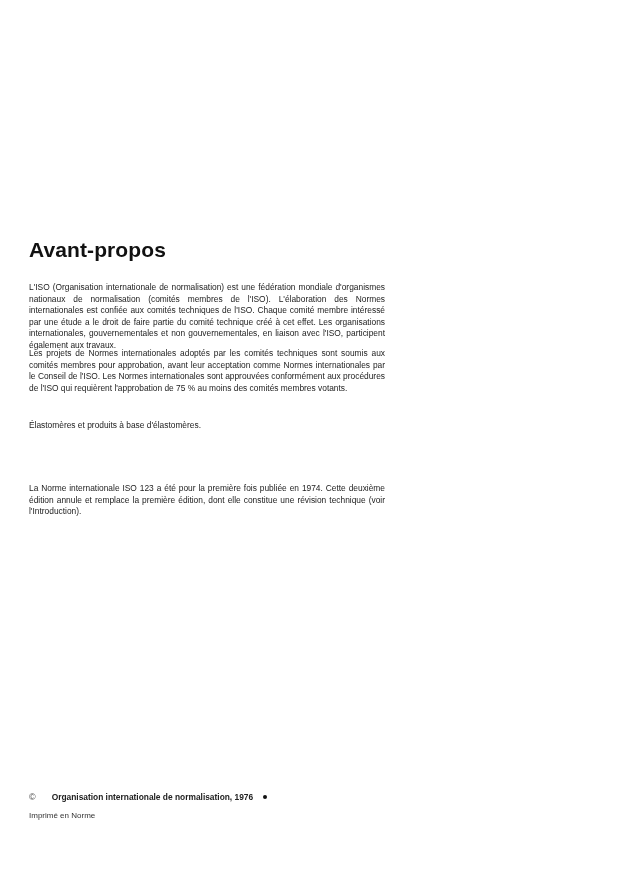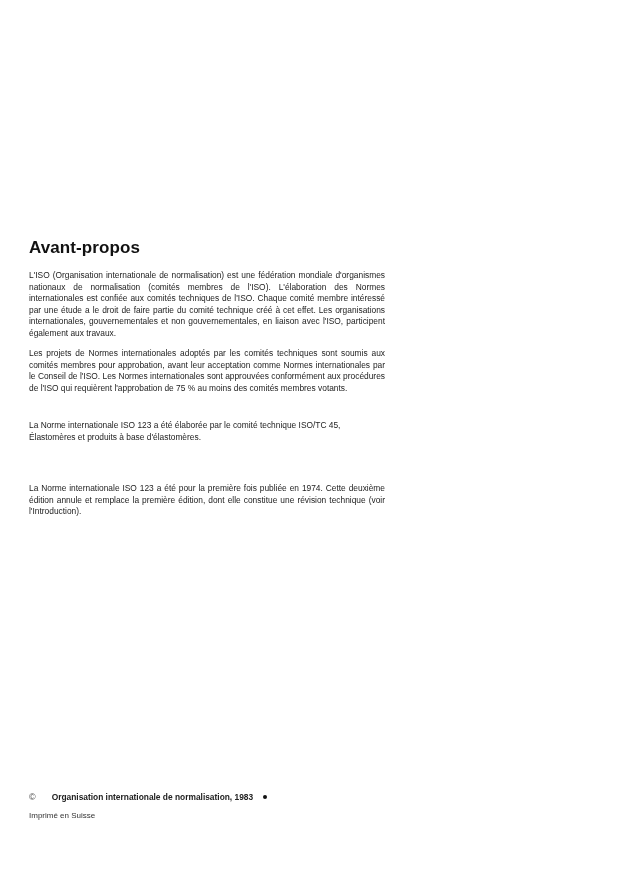--- a/index.html
+++ b/index.html
@@ -12,40 +12,40 @@
       height: 876px;
       position: relative;
       overflow: hidden;
       font-family: "Liberation Sans", sans-serif;
       color: #1a1a1a;
     }
     .page-title {
       position: absolute;
       left: 29px;
       top: 238px;
-      font-size: 17px;
+      font-size: 21px;
       font-weight: bold;
       letter-spacing: 0.1px;
       color: #111;
       margin: 0;
     }
     .body-text {
       position: absolute;
       left: 29px;
       width: 356px;
       font-size: 8.4px;
       line-height: 11.6px;
       text-align: justify;
       margin: 0;
       color: #222;
     }
     .body-text p {
       margin: 0;
     }
-    #p1 { top: 270px; }
+    #p1 { top: 282px; }
     #p2 { top: 348px; }
     #p3 { top: 420px; }
     #p4 { top: 483px; }
     .italic { }
     .footer-copyright {
       position: absolute;
       left: 29px;
       top: 792px;
       font-size: 8.4px;
       font-weight: bold;
@@ -82,27 +82,26 @@
 
 <div class="body-text" id="p1">
   <p>L'ISO (Organisation internationale de normalisation) est une fédération mondiale d'organismes nationaux de normalisation (comités membres de l'ISO). L'élaboration des Normes internationales est confiée aux comités techniques de l'ISO. Chaque comité membre intéressé par une étude a le droit de faire partie du comité technique créé à cet effet. Les organisations internationales, gouvernementales et non gouvernementales, en liaison avec l'ISO, participent également aux travaux.</p>
 </div>
 
 <div class="body-text" id="p2">
   <p>Les projets de Normes internationales adoptés par les comités techniques sont soumis aux comités membres pour approbation, avant leur acceptation comme Normes internationales par le Conseil de l'ISO. Les Normes internationales sont approuvées conformément aux procédures de l'ISO qui requièrent l'approbation de 75 % au moins des comités membres votants.</p>
 </div>
 
 <div class="body-text" id="p3">
-  <p>La Norme internationale ISO 123 a été élaborée par le comité technique ISO/TC 45,</p>
   <p class="italic">Élastomères et produits à base d'élastomères.</p>
 </div>
 
 <div class="body-text" id="p4">
   <p>La Norme internationale ISO 123 a été pour la première fois publiée en 1974. Cette deuxième édition annule et remplace la première édition, dont elle constitue une révision technique (voir l'Introduction).</p>
 </div>
 
 <div class="footer-copyright">
   <span class="copyright-icon">©</span>
-  <span>Organisation internationale de normalisation, 1983</span>
+  <span>Organisation internationale de normalisation, 1976</span>
   <span class="bullet-icon"></span>
 </div>
 
-<div class="footer-printed">Imprimé en Suisse</div>
+<div class="footer-printed">Imprimé en Norme</div>
 
 </body></html>

